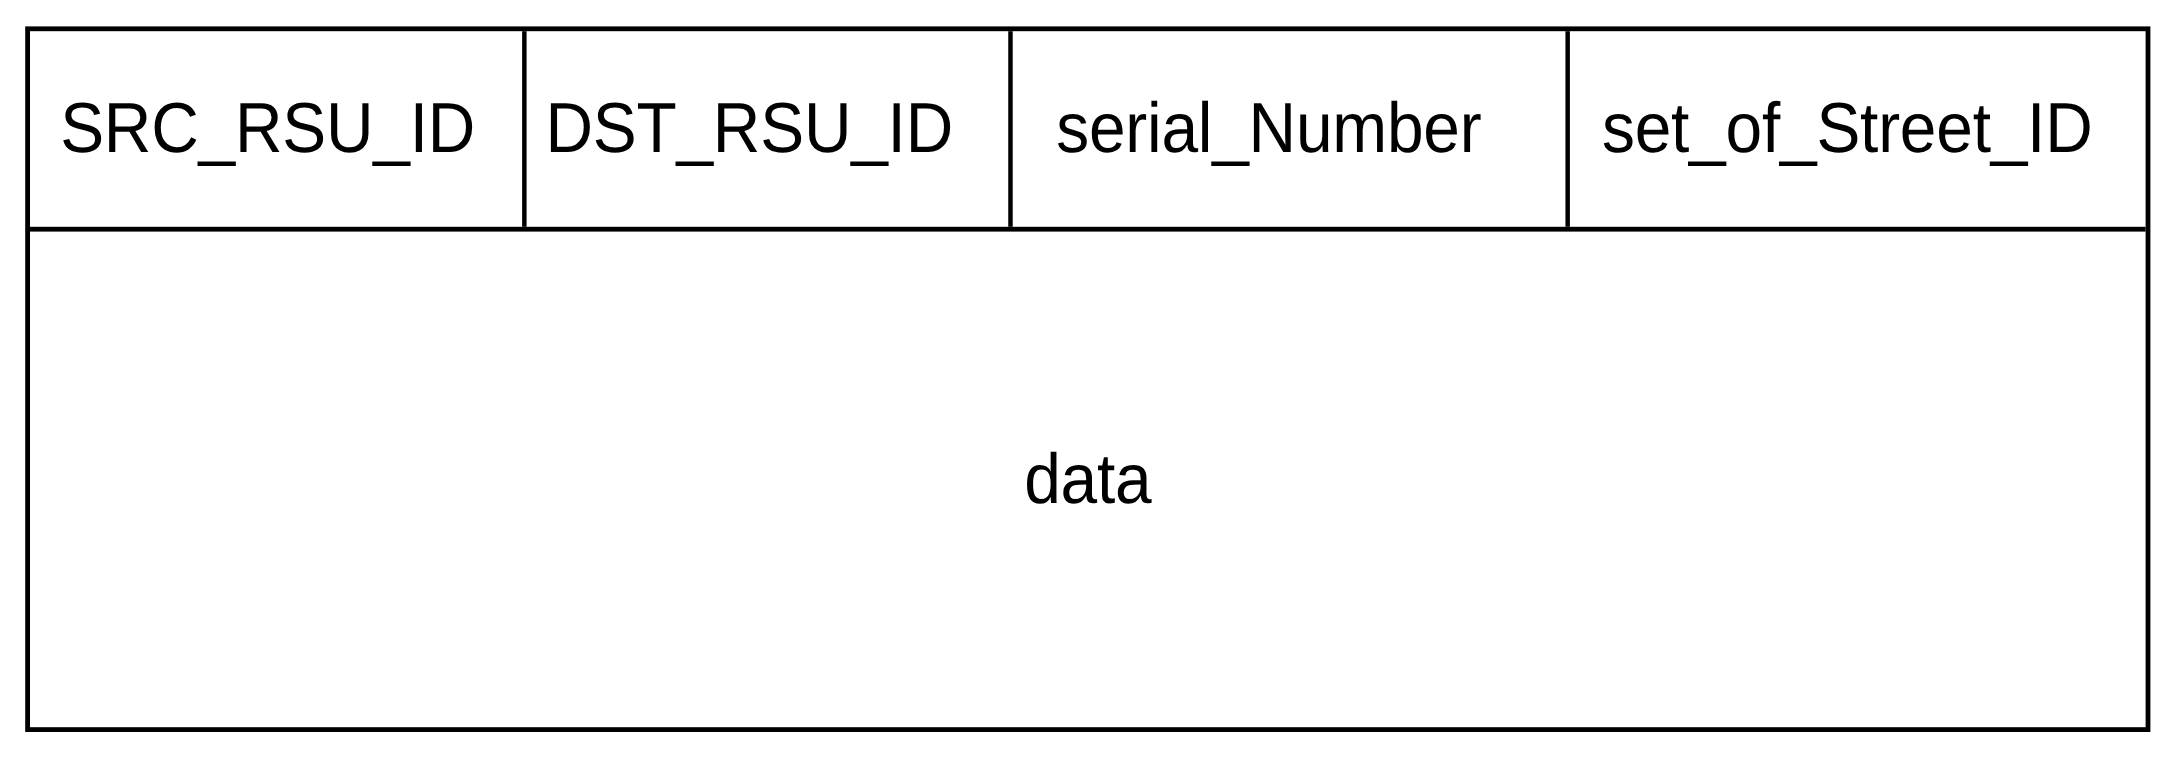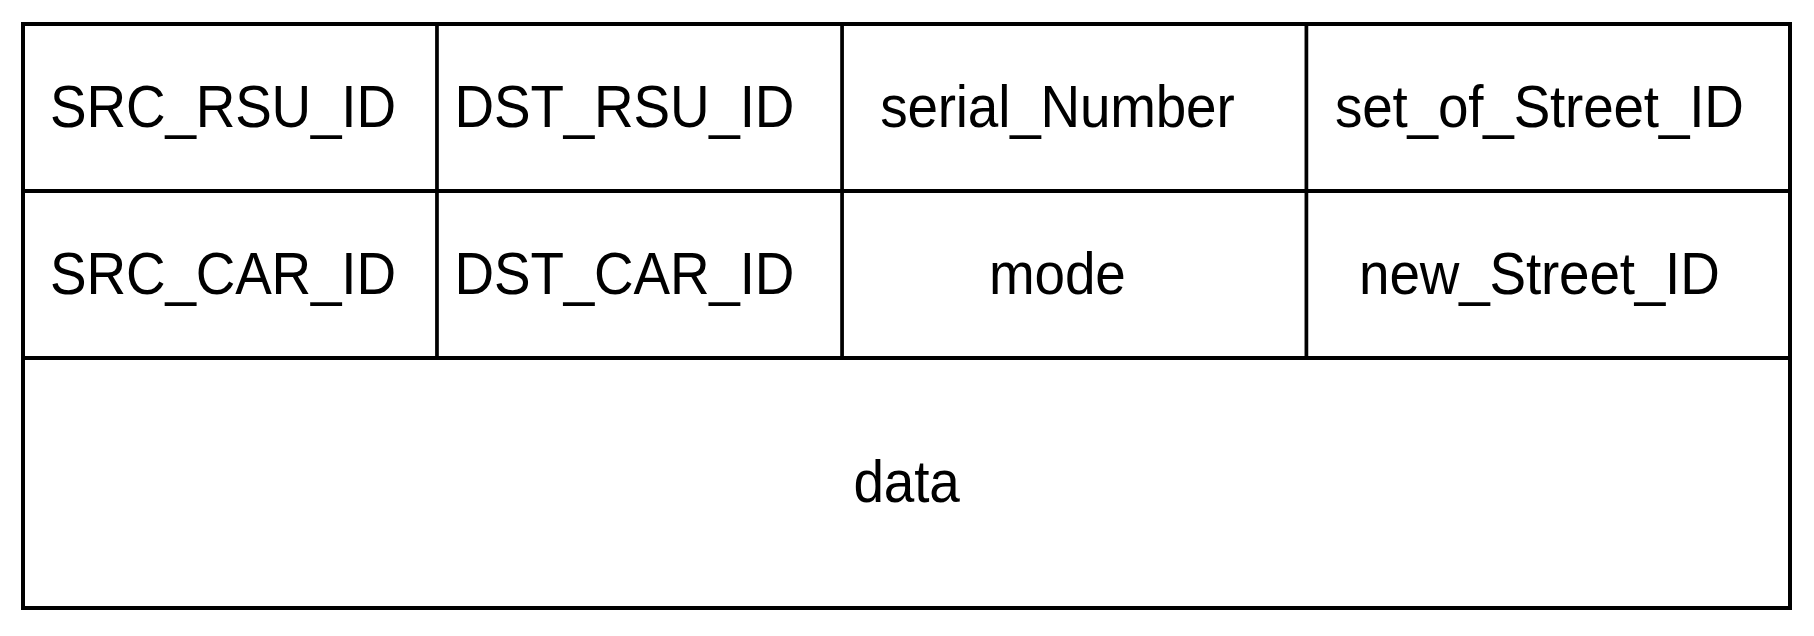--- a/index.html
+++ b/index.html
@@ -98,26 +98,20 @@
 
   <div class="packet-table">
 
     <div class="packet-row row-fields-1">
       <div class="packet-cell col-1">SRC_RSU_ID</div>
       <div class="packet-cell col-2">DST_RSU_ID</div>
       <div class="packet-cell col-3">serial_Number</div>
       <div class="packet-cell col-4">set_of_Street_ID</div>
     </div>
 
-    <div class="packet-row row-fields-2">
-      <div class="packet-cell col-1">SRC_CAR_ID</div>
-      <div class="packet-cell col-2">DST_CAR_ID</div>
-      <div class="packet-cell col-3">mode</div>
-      <div class="packet-cell col-4">new_Street_ID</div>
-    </div>
 
     <div class="packet-row row-payload">
       <div class="packet-cell payload-cell">data</div>
     </div>
 
   </div>
 
 </div>
 
 </body></html>

